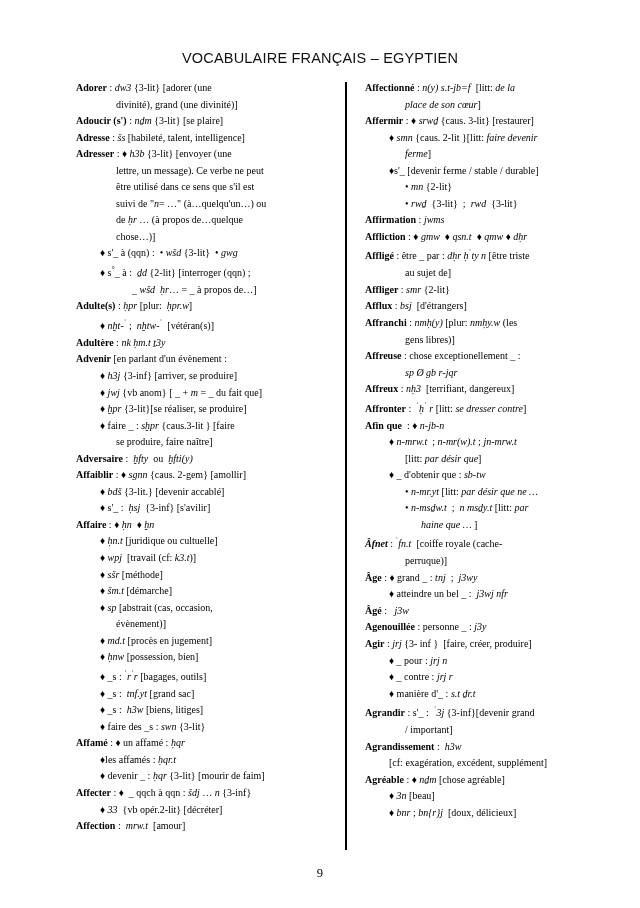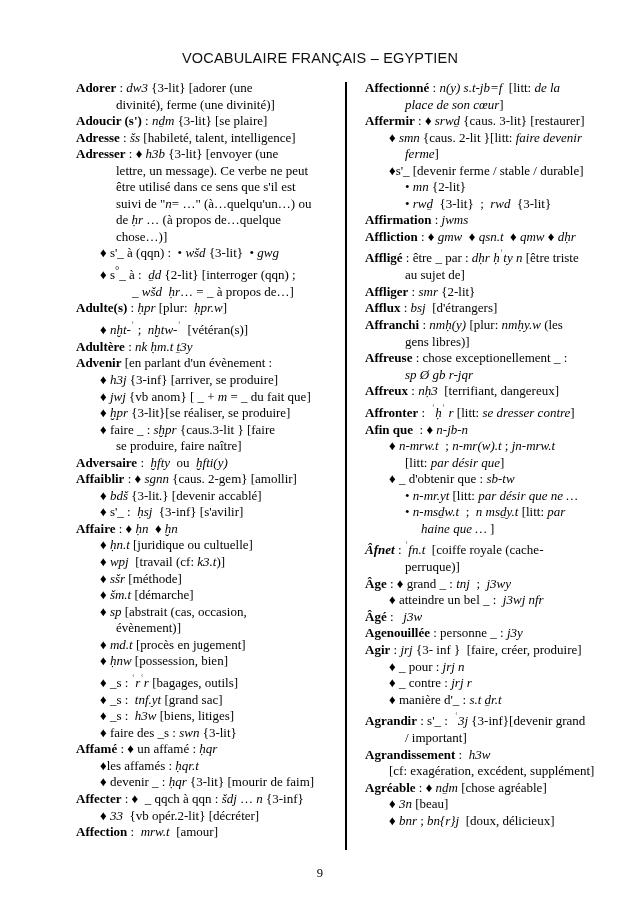--- a/index.html
+++ b/index.html
@@ -36,21 +36,21 @@
   .columns {
     position: absolute;
     top: 80px;
     left: 0;
     width: 640px;
     height: 780px;
   }
   .col {
     position: absolute;
     top: 0;
-    font-size: 13px;
+    font-size: 10px;
     line-height: 16.55px;
   }
   .col-left {
     left: 76px;
     width: 262px;
   }
   .col-right {
     left: 365px;
     width: 268px;
   }
@@ -92,21 +92,21 @@
 
 <div class="page">
 
   <div class="doc-title">VOCABULAIRE  FRANÇAIS – EGYPTIEN</div>
 
   <div class="divider"></div>
 
   <div class="columns">
     <div class="col col-left">
         <div class="entry line lvl0"><b>Adorer</b> : <i>dw3</i> {3-lit} [adorer (une</div>
-        <div class="entry line lvl2">divinité), ferme (une divinité)]</div>
+        <div class="entry line lvl2">divinité), grand (une divinité)]</div>
         <div class="entry line lvl0"><b>Adoucir (s')</b> : <i>nḏm</i> {3-lit} [se plaire]</div>
         <div class="entry line lvl0"><b>Adresse</b> : <i>šs</i> [habileté, talent, intelligence]</div>
         <div class="entry line lvl0"><b>Adresser</b> : ♦ <i>h3b</i> {3-lit} [envoyer (une</div>
         <div class="entry line lvl2">lettre, un message). Ce verbe ne peut</div>
         <div class="entry line lvl2">être utilisé dans ce sens que s'il est</div>
         <div class="entry line lvl2">suivi de "<i>n</i>= …" (à…quelqu'un…) ou</div>
         <div class="entry line lvl2">de <i>ḥr</i> … (à propos de…quelque</div>
         <div class="entry line lvl2">chose…)]</div>
         <div class="entry line lvl1">♦ s'_ à (qqn) :  • <i>wšd</i> {3-lit}  • <i>gwg</i></div>
         <div class="entry line lvl1">♦ s<sup>°</sup>_ à :  <i>ḏd</i> {2-lit} [interroger (qqn) ;</div>

